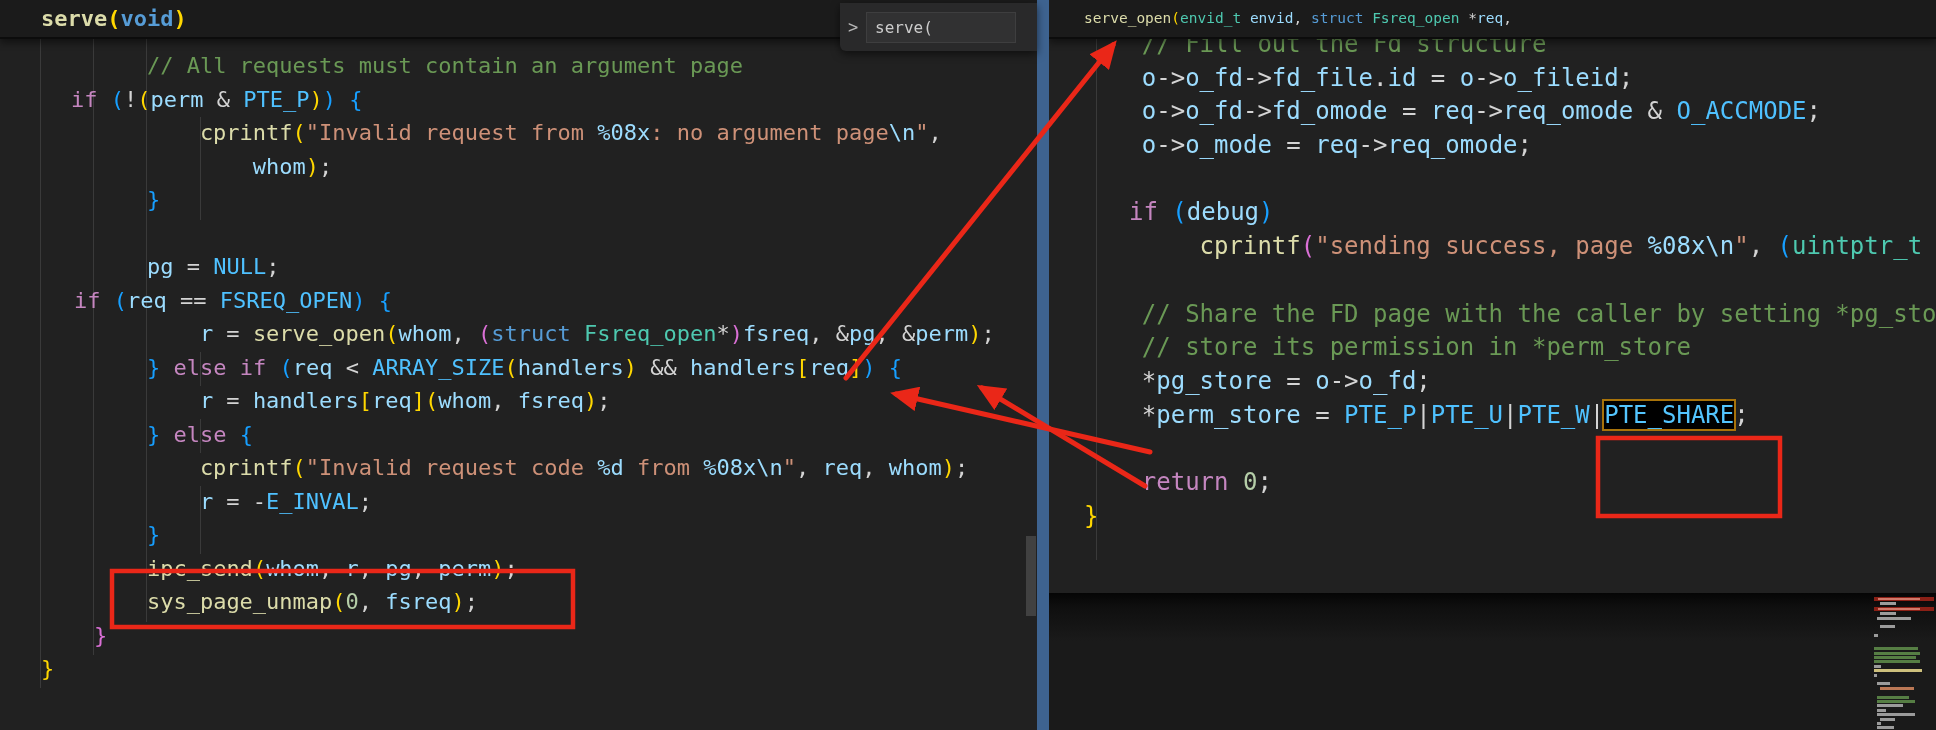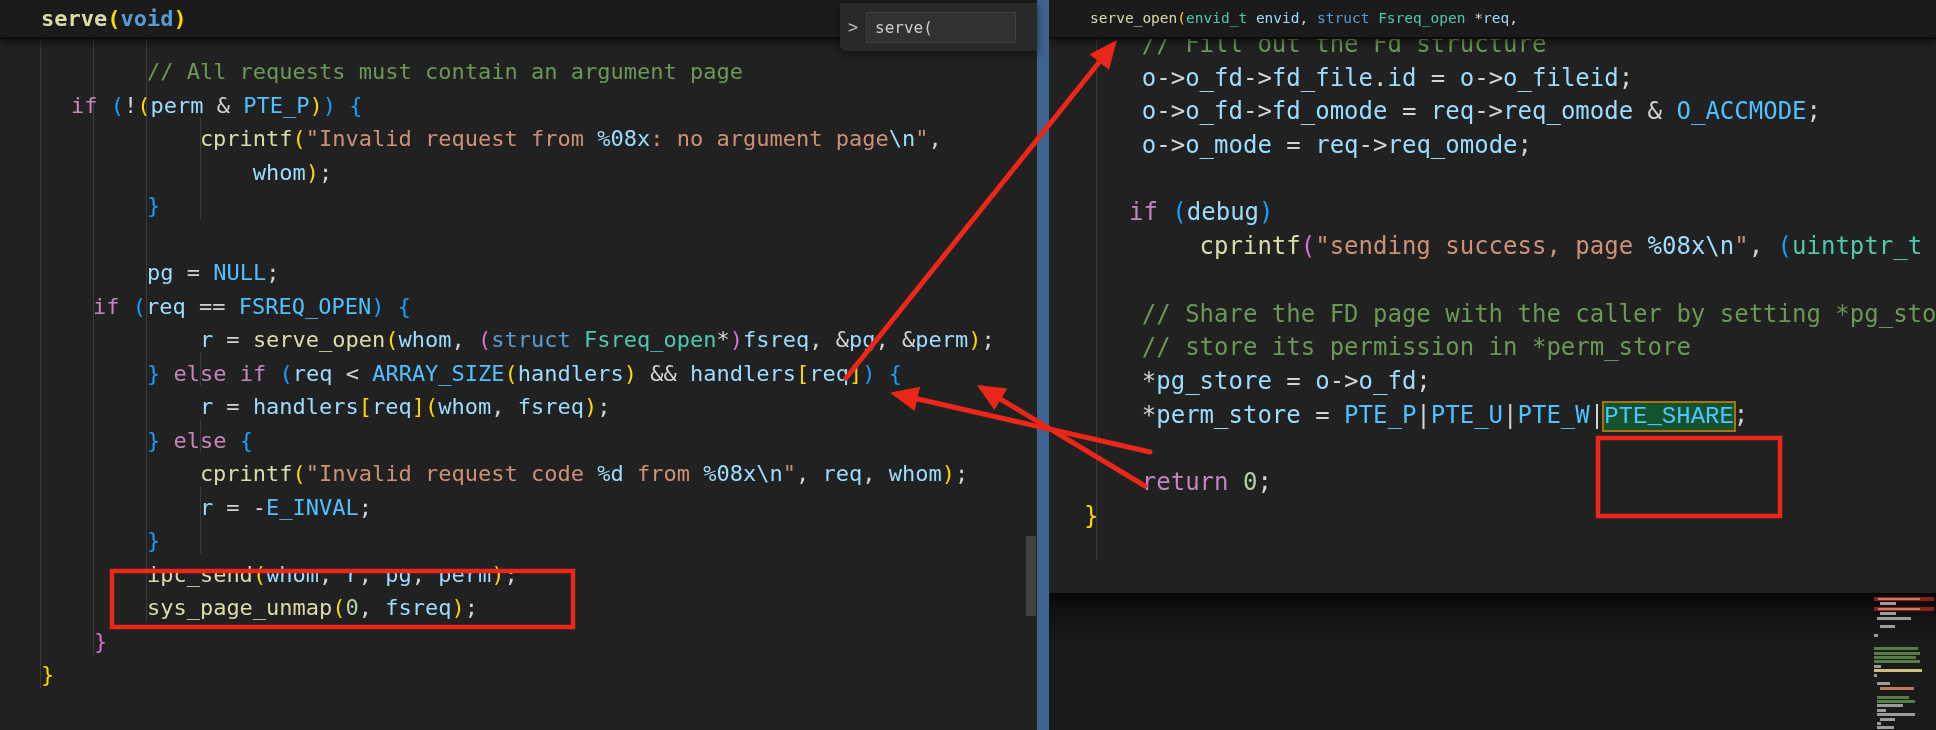--- a/index.html
+++ b/index.html
@@ -6,34 +6,34 @@
   #app{position:relative;width:1936px;height:730px;background:#212121;overflow:hidden;
        font-family:"DejaVu Sans Mono",monospace;}
   
   .editor{position:absolute;top:0;overflow:hidden;background:#212121;}
   #editor-left{left:0;width:1037px;height:730px;}
   #editor-right{left:1049px;width:887px;height:593px;}
   .sticky{position:absolute;left:0;right:0;top:0;height:37px;background:#1b1b1b;
           border-bottom:2px solid #0c0c0c;z-index:5;box-shadow:0 4px 7px rgba(0,0,0,.45);}
   .sticky .cl{height:37px;line-height:37px;}
   #sticky-left .cl{font-size:22px;font-weight:bold;}
-  #sticky-right .cl{font-size:14.5px;margin-left:6px;}
+  #sticky-right .cl{font-size:14.5px;}
   .codebox{position:absolute;left:0;right:0;z-index:1;}
-  #code-left{top:55px;}
+  #code-left{top:49px;}
   #code-left .cl{height:33.5px;line-height:33.5px;font-size:22px;}
   #code-right{top:28px;}
   #code-right .cl{height:33.7px;line-height:33.7px;font-size:24px;}
   .cl{white-space:pre;color:#d4d4d4;}
   
   .tk-c{color:#6A9955;} .tk-k{color:#C586C0;} .tk-v{color:#9CDCFE;}
   .tk-C{color:#4FC1FF;} .tk-t{color:#4EC9B0;} .tk-f{color:#DCDCAA;}
   .tk-s{color:#CE9178;} .tk-m{color:#9CDCFE;} .tk-n{color:#B5CEA8;}
   .tk-o{color:#D4D4D4;} .tk-g{color:#FFD700;} .tk-p{color:#DA70D6;}
   .tk-u{color:#179FFF;} .tk-w{color:#569CD6;}
-  .tk-H{color:#53c5ff;background:#14532d;box-shadow:0 0 0 2px #a8730a;font-family:Liberation Mono, monospace;}
+  .tk-H{color:#53c5ff;background:#000000;box-shadow:0 0 0 2px #a8730a;}
   
   .guide{position:absolute;width:1px;background:#3a3a3a;z-index:0;}
   
   #find-widget{position:absolute;left:840px;top:3px;width:197px;height:48px;
     background:#29292a;border-radius:0 0 0 6px;z-index:20;
     box-shadow:0 3px 9px rgba(0,0,0,.55);display:flex;align-items:center;}
   #find-chevron{width:26px;text-align:center;color:#b6b6b6;font-size:17px;
     font-family:"DejaVu Sans Mono",monospace;cursor:pointer;}
   #find-input{flex:0 0 auto;width:150px;height:31px;background:#313132;border:1px solid #3e3e3f;
     color:#cccccc;font-family:"DejaVu Sans Mono",monospace;font-size:16px;
@@ -68,21 +68,21 @@
     <div class="guide" style="left:200px;top:419px;height:34px;"></div>
     <div class="guide" style="left:200px;top:486px;height:68px;"></div>
     <div id="code-left" class="codebox">
         <div class="cl" style="padding-left: 146.92px;"><span class="tk-c">// All requests must contain an argument page</span></div>
         <div class="cl" style="padding-left: 71px;"><span class="tk-k">if</span><span class="tk-o"> </span><span class="tk-u">(</span><span class="tk-o">!</span><span class="tk-g">(</span><span class="tk-v">perm</span><span class="tk-o"> &amp; </span><span class="tk-C">PTE_P</span><span class="tk-g">)</span><span class="tk-u">)</span><span class="tk-o"> </span><span class="tk-u">{</span></div>
         <div class="cl" style="padding-left: 199.88px;"><span class="tk-f">cprintf</span><span class="tk-g">(</span><span class="tk-s">"Invalid request from </span><span class="tk-m">%08x</span><span class="tk-s">: no argument page</span><span class="tk-m">\n</span><span class="tk-s">"</span><span class="tk-o">,</span></div>
         <div class="cl" style="padding-left: 252.84px;"><span class="tk-v">whom</span><span class="tk-g">)</span><span class="tk-o">;</span></div>
         <div class="cl" style="padding-left: 146.92px;"><span class="tk-u">}</span></div>
         <div class="cl" style="padding-left: 41px;">&nbsp;</div>
         <div class="cl" style="padding-left: 146.92px;"><span class="tk-v">pg</span><span class="tk-o"> = </span><span class="tk-C">NULL</span><span class="tk-o">;</span></div>
-        <div class="cl" style="padding-left: 93px;"><span class="tk-k">if</span><span class="tk-o"> </span><span class="tk-u">(</span><span class="tk-v">req</span><span class="tk-o"> == </span><span class="tk-C">FSREQ_OPEN</span><span class="tk-u">)</span><span class="tk-o"> </span><span class="tk-u">{</span></div>
+        <div class="cl" style="padding-left: 74px;"><span class="tk-k">if</span><span class="tk-o"> </span><span class="tk-u">(</span><span class="tk-v">req</span><span class="tk-o"> == </span><span class="tk-C">FSREQ_OPEN</span><span class="tk-u">)</span><span class="tk-o"> </span><span class="tk-u">{</span></div>
         <div class="cl" style="padding-left: 199.88px;"><span class="tk-v">r</span><span class="tk-o"> = </span><span class="tk-f">serve_open</span><span class="tk-g">(</span><span class="tk-v">whom</span><span class="tk-o">, </span><span class="tk-p">(</span><span class="tk-w">struct</span><span class="tk-o"> </span><span class="tk-t">Fsreq_open</span><span class="tk-o">*</span><span class="tk-p">)</span><span class="tk-v">fsreq</span><span class="tk-o">, &amp;</span><span class="tk-v">pg</span><span class="tk-o">, &amp;</span><span class="tk-v">perm</span><span class="tk-g">)</span><span class="tk-o">;</span></div>
         <div class="cl" style="padding-left: 146.92px;"><span class="tk-u">}</span><span class="tk-o"> </span><span class="tk-k">else</span><span class="tk-o"> </span><span class="tk-k">if</span><span class="tk-o"> </span><span class="tk-u">(</span><span class="tk-v">req</span><span class="tk-o"> &lt; </span><span class="tk-C">ARRAY_SIZE</span><span class="tk-g">(</span><span class="tk-v">handlers</span><span class="tk-g">)</span><span class="tk-o"> &amp;&amp; </span><span class="tk-v">handlers</span><span class="tk-g">[</span><span class="tk-v">req</span><span class="tk-g">]</span><span class="tk-u">)</span><span class="tk-o"> </span><span class="tk-u">{</span></div>
         <div class="cl" style="padding-left: 199.88px;"><span class="tk-v">r</span><span class="tk-o"> = </span><span class="tk-v">handlers</span><span class="tk-g">[</span><span class="tk-v">req</span><span class="tk-g">]</span><span class="tk-g">(</span><span class="tk-v">whom</span><span class="tk-o">, </span><span class="tk-v">fsreq</span><span class="tk-g">)</span><span class="tk-o">;</span></div>
         <div class="cl" style="padding-left: 146.92px;"><span class="tk-u">}</span><span class="tk-o"> </span><span class="tk-k">else</span><span class="tk-o"> </span><span class="tk-u">{</span></div>
         <div class="cl" style="padding-left: 199.88px;"><span class="tk-f">cprintf</span><span class="tk-g">(</span><span class="tk-s">"Invalid request code </span><span class="tk-m">%d</span><span class="tk-s"> from </span><span class="tk-m">%08x\n</span><span class="tk-s">"</span><span class="tk-o">, </span><span class="tk-v">req</span><span class="tk-o">, </span><span class="tk-v">whom</span><span class="tk-g">)</span><span class="tk-o">;</span></div>
         <div class="cl" style="padding-left: 199.88px;"><span class="tk-v">r</span><span class="tk-o"> = -</span><span class="tk-C">E_INVAL</span><span class="tk-o">;</span></div>
         <div class="cl" style="padding-left: 146.92px;"><span class="tk-u">}</span></div>
         <div class="cl" style="padding-left: 146.92px;"><span class="tk-f">ipc_send</span><span class="tk-g">(</span><span class="tk-v">whom</span><span class="tk-o">, </span><span class="tk-v">r</span><span class="tk-o">, </span><span class="tk-v">pg</span><span class="tk-o">, </span><span class="tk-v">perm</span><span class="tk-g">)</span><span class="tk-o">;</span></div>
         <div class="cl" style="padding-left: 146.92px;"><span class="tk-f">sys_page_unmap</span><span class="tk-g">(</span><span class="tk-n">0</span><span class="tk-o">, </span><span class="tk-v">fsreq</span><span class="tk-g">)</span><span class="tk-o">;</span></div>
         <div class="cl" style="padding-left: 93.96px;"><span class="tk-p">}</span></div>

